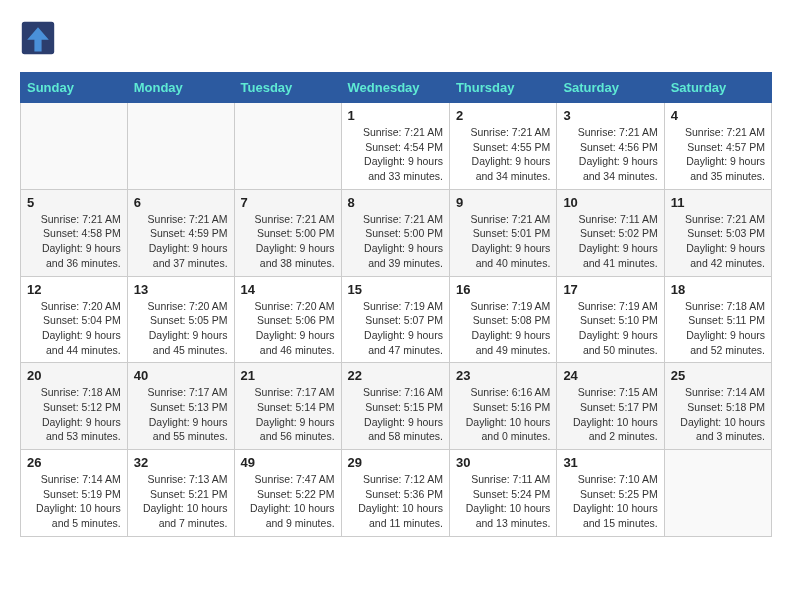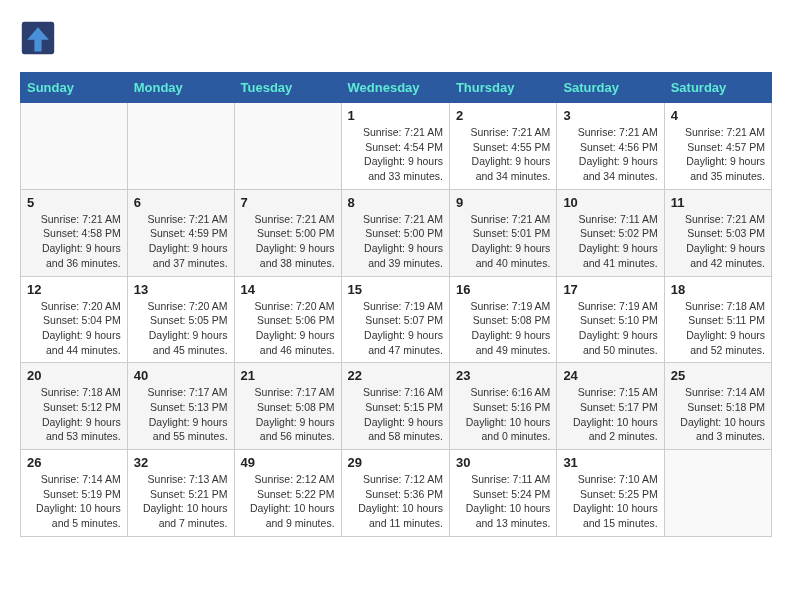--- a/index.html
+++ b/index.html
@@ -243,21 +243,21 @@
         </td>
         <td>
           <span class="day-number">40</span>
           <div class="cell-text">Sunrise: 7:17 AM
 Sunset: 5:13 PM
 Daylight: 9 hours and 55 minutes.</div>
         </td>
         <td>
           <span class="day-number">21</span>
           <div class="cell-text">Sunrise: 7:17 AM
-Sunset: 5:08 PM
+Sunset: 5:14 PM
 Daylight: 9 hours and 56 minutes.</div>
         </td>
         <td>
           <span class="day-number">22</span>
           <div class="cell-text">Sunrise: 7:16 AM
 Sunset: 5:15 PM
 Daylight: 9 hours and 58 minutes.</div>
         </td>
         <td>
           <span class="day-number">23</span>
@@ -286,21 +286,21 @@
 Daylight: 10 hours and 5 minutes.</div>
         </td>
         <td>
           <span class="day-number">32</span>
           <div class="cell-text">Sunrise: 7:13 AM
 Sunset: 5:21 PM
 Daylight: 10 hours and 7 minutes.</div>
         </td>
         <td>
           <span class="day-number">49</span>
-          <div class="cell-text">Sunrise: 2:12 AM
+          <div class="cell-text">Sunrise: 7:47 AM
 Sunset: 5:22 PM
 Daylight: 10 hours and 9 minutes.</div>
         </td>
         <td>
           <span class="day-number">29</span>
           <div class="cell-text">Sunrise: 7:12 AM
 Sunset: 5:36 PM
 Daylight: 10 hours and 11 minutes.</div>
         </td>
         <td>

